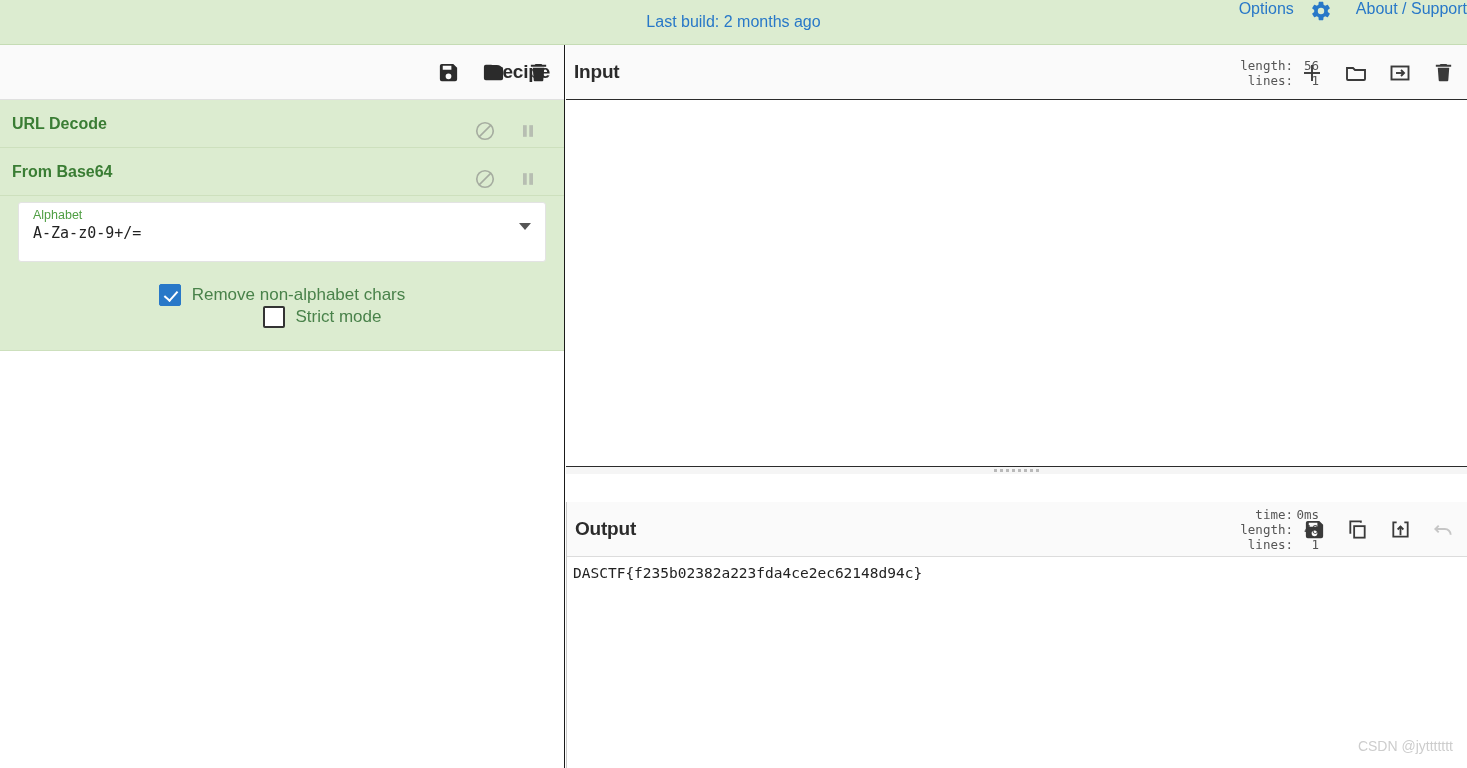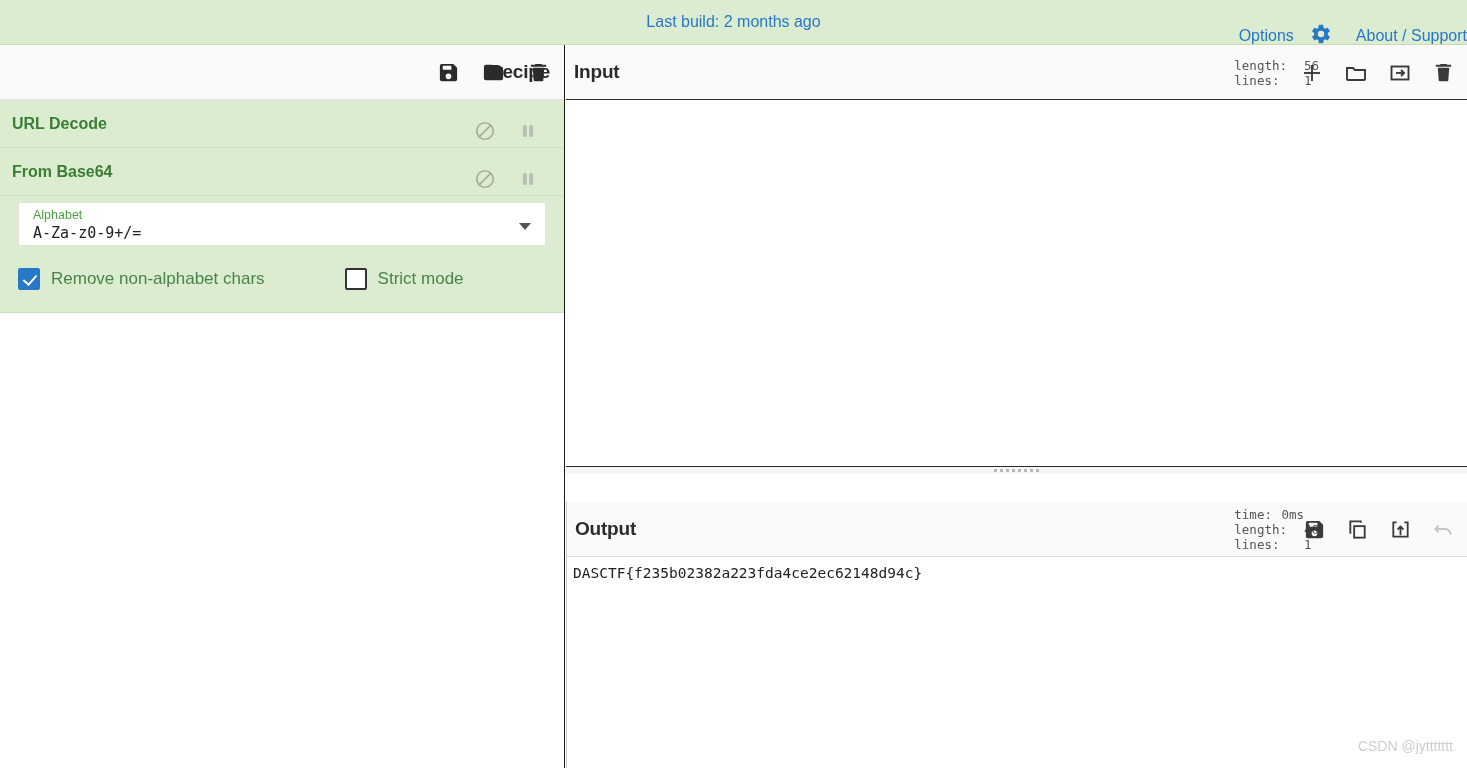--- a/index.html
+++ b/index.html
@@ -21,21 +21,21 @@
   #banner-center {
     position: absolute; left: 0; right: 0; top: 0; bottom: 0;
     display: flex; align-items: center; justify-content: center;
   }
   .banner-link {
     color: #2878c8; font-size: 16px; text-decoration: none;
     white-space: nowrap; cursor: pointer;
   }
   #banner-right {
     position: absolute; right: 0; top: 0; height: 45px;
-    display: flex; align-items: flex-end; gap: 10px;
+    display: flex; align-items: flex-start; gap: 10px;
     padding-right: 0;
   }
   #banner-right .banner-link { margin-right: 0; }
   .gear {
     display: inline-block; width: 22px; height: 22px;
     margin-left: 6px; margin-right: 14px;
     vertical-align: middle;
   }
 
   
@@ -86,40 +86,40 @@
   
   .op-args {
     background: #dcecd0;
     padding: 6px 18px 22px 18px;
     border-bottom: 1px solid #cde0bd;
   }
   .arg-select {
     background: #fff;
     border: 1px solid #e3e3e3;
     border-radius: 3px;
-    height: 44px;
+    height: 60px;
     position: relative;
     padding: 5px 30px 0 14px;
     cursor: pointer;
   }
   .arg-label {
     font-size: 12.5px; color: #4f9e43; line-height: 14px;
   }
   .arg-value {
     font-family: "DejaVu Sans Mono", monospace;
     font-size: 15px; color: #222; line-height: 22px;
   }
   .caret {
     position: absolute; right: 14px; top: 20px;
     width: 0; height: 0;
     border-left: 6px solid transparent;
     border-right: 6px solid transparent;
     border-top: 7px solid #555;
   }
-  .checks { display: flex; align-items: center; margin-top: 22px; }
+  .checks { display: flex; align-items: center; margin-top: 22px; flex-direction: column; }
   .check-item { display: flex; align-items: center; cursor: pointer; }
   .check-item.second { margin-left: 80px; }
   .cbox {
     width: 22px; height: 22px; border-radius: 2px;
     display: inline-block; position: relative;
     flex: 0 0 auto;
   }
   .cbox.on { background: #2878c8; border: 1px solid #2878c8; }
   .cbox.on:after {
     content: ""; position: absolute; left: 7px; top: 3px;
@@ -144,21 +144,21 @@
     display: flex; align-items: center;
     padding-left: 8px; position: relative;
   }
   .io-meta {
     position: absolute; right: 148px; top: 0; height: 55px;
     display: flex; flex-direction: column; justify-content: center;
     font-family: "DejaVu Sans Mono", monospace;
     font-size: 12.5px; color: #555; line-height: 15px;
     text-align: right;
   }
-  .io-meta .row { display: flex; justify-content: flex-start; gap: 6px; }
+  .io-meta .row { display: flex; justify-content: flex-end; }
   .io-meta .k { text-align: right; }
   .io-meta .v { min-width: 26px; text-align: right; }
   .io-icons {
     position: absolute; right: 12px; top: 0; height: 55px;
     display: flex; align-items: center; gap: 20px;
   }
   .io-body {
     padding: 8px 0 0 6px;
     font-family: "DejaVu Sans Mono", monospace;
     font-size: 14.5px; color: #222;

